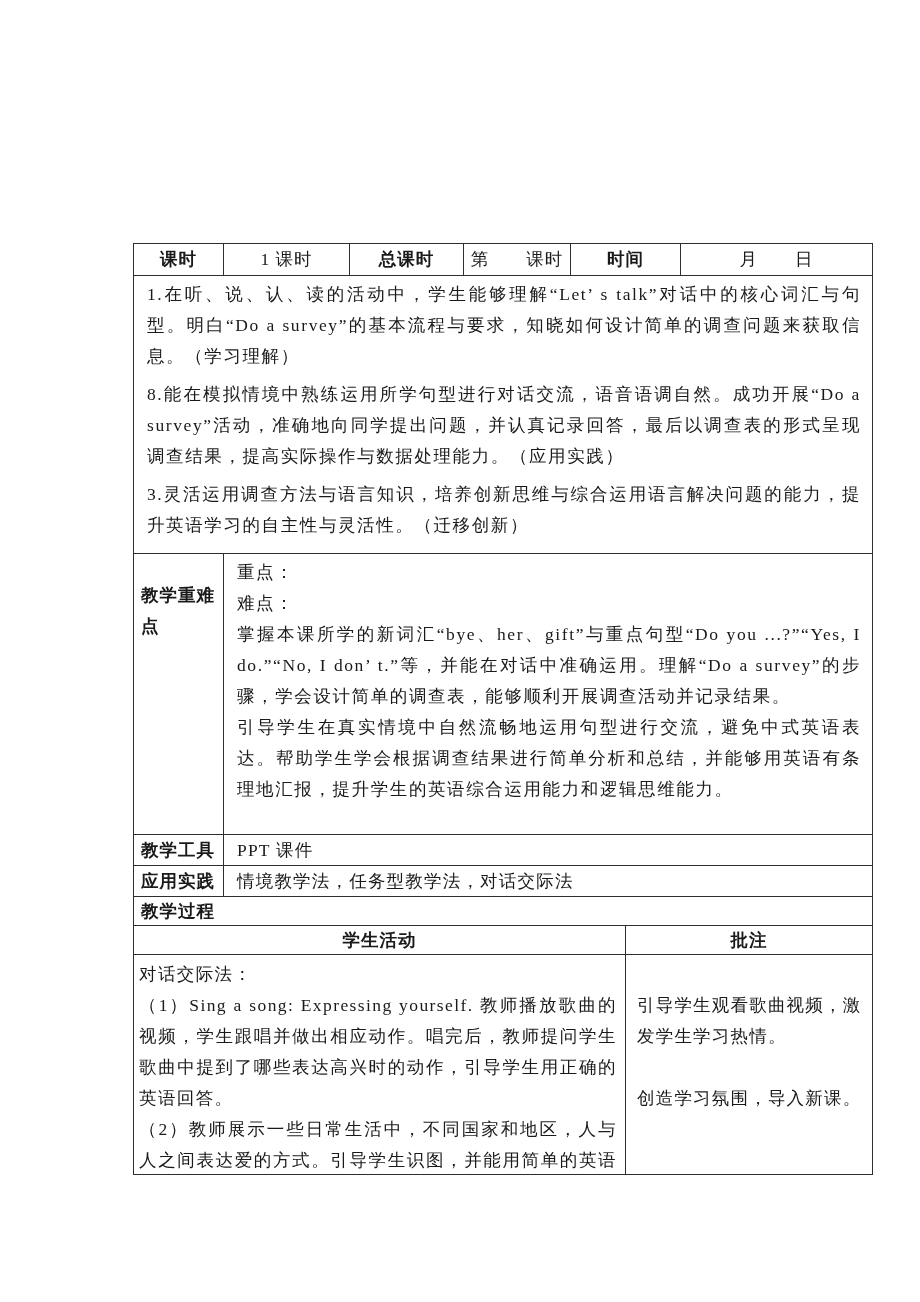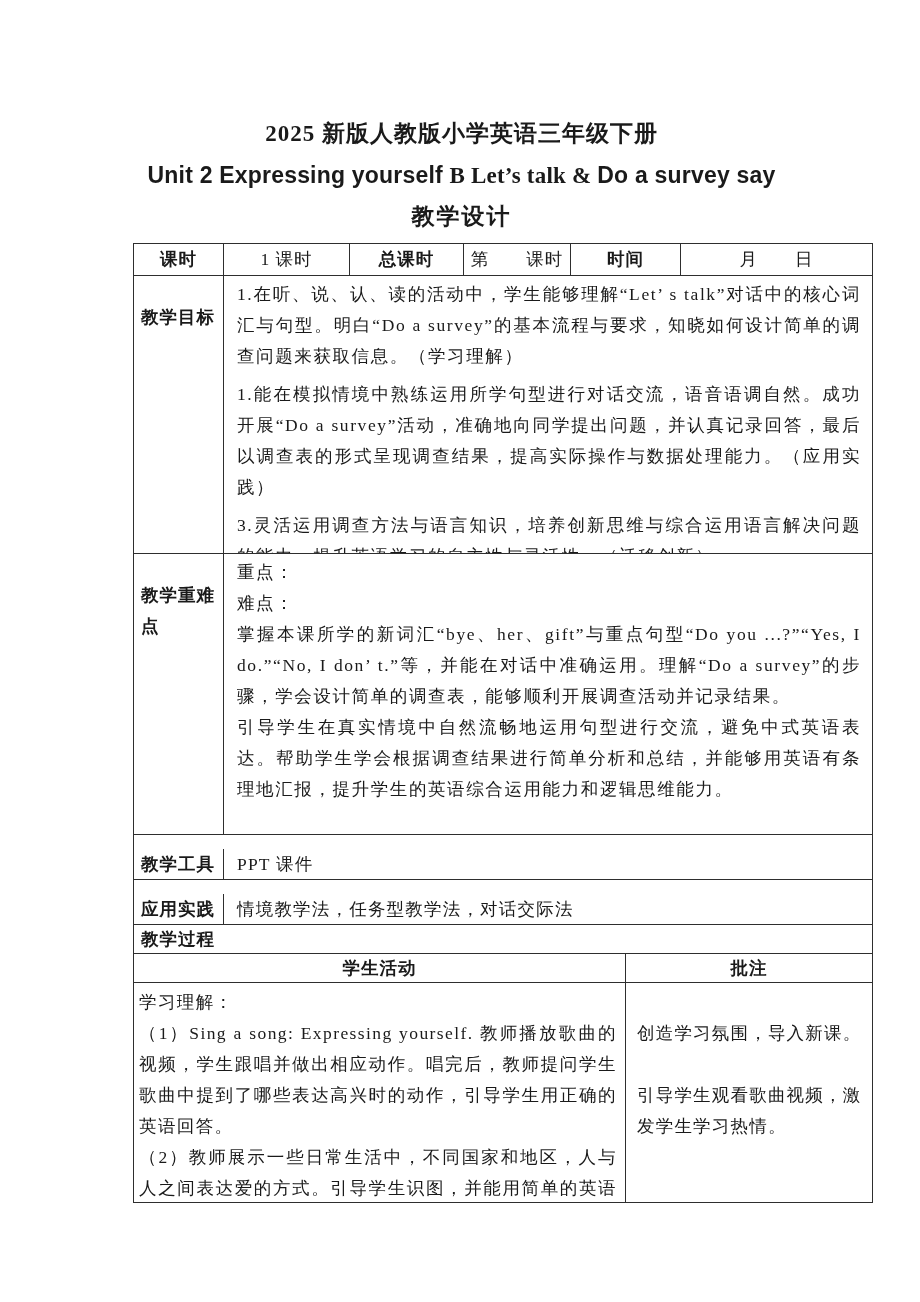--- a/index.html
+++ b/index.html
@@ -48,21 +48,21 @@
   .r-obj{height:278px;}
   .r-kp{height:281px;}
   .lblcol{flex:0 0 90px;font-weight:bold;letter-spacing:1px;}
   .big-lbl{padding:26px 4px 0 7px;}
   .valcol{flex:1 1 auto;padding:3px 11px 0 13px;text-align:justify;letter-spacing:1.6px;}
   .valcol p{margin:0;}
   .obj-body p{margin:0 0 7px 0;}
   .kp-body p{margin:0;}
 
   
-  .r-sm{height:31px;margin-top:14px;}
+  .r-sm{height:31px;}
   .sm-lbl{display:flex;align-items:center;padding-left:7px;}
   .sm-val{flex:1 1 auto;display:flex;align-items:center;padding-left:13px;letter-spacing:1.2px;}
 
   .r-proc{height:29px;align-items:center;}
   .proc-lbl{flex:1 1 auto;display:flex;align-items:center;padding-left:7px;font-weight:bold;letter-spacing:1px;}
 
   
   .r-acthead{height:29px;}
   .act-l{flex:0 0 492px;display:flex;align-items:center;justify-content:center;font-weight:bold;letter-spacing:1px;}
   .act-r{flex:1 1 auto;display:flex;align-items:center;justify-content:center;font-weight:bold;letter-spacing:1px;}
@@ -74,42 +74,36 @@
   .act-body-r{flex:1 1 auto;padding:4px 8px 0 11px;letter-spacing:1.2px;}
   .act-body-r p{margin:0;}
   .act-body-r p:nth-child(1){margin-top:31px;}
   .act-body-r p:nth-child(2){margin-top:31px;}
 </style>
 </head>
 <body>
 
 <div class="page">
 
-  <div class="titles">
-    <div class="t1">2025 新版人教版小学英语三年级下册</div>
-    <div class="t2"><span class="sans">Unit 2 Expressing yourself </span><span>B Let’s talk &amp; </span><span class="sans">Do a survey say</span></div>
-    <div class="t3">教学设计</div>
-  </div>
 
   <div class="sheet">
 
     <div class="row r-info">
       <div class="cell w1 bold">课时</div>
       <div class="cell w2">1 课时</div>
       <div class="cell w3 bold">总课时</div>
       <div class="cell w4">第　　课时</div>
       <div class="cell w5 bold">时间</div>
       <div class="cell w6">月　　日</div>
     </div>
 
     <div class="row r-obj">
-      <div class="cell lblcol big-lbl">教学目标</div>
       <div class="cell valcol obj-body">
           <p>1.在听、说、认、读的活动中，学生能够理解“Let’ s talk”对话中的核心词汇与句型。明白“Do a survey”的基本流程与要求，知晓如何设计简单的调查问题来获取信息。（学习理解）</p>
-          <p>1.能在模拟情境中熟练运用所学句型进行对话交流，语音语调自然。成功开展“Do a survey”活动，准确地向同学提出问题，并认真记录回答，最后以调查表的形式呈现调查结果，提高实际操作与数据处理能力。（应用实践）</p>
+          <p>8.能在模拟情境中熟练运用所学句型进行对话交流，语音语调自然。成功开展“Do a survey”活动，准确地向同学提出问题，并认真记录回答，最后以调查表的形式呈现调查结果，提高实际操作与数据处理能力。（应用实践）</p>
           <p>3.灵活运用调查方法与语言知识，培养创新思维与综合运用语言解决问题的能力，提升英语学习的自主性与灵活性。（迁移创新）</p>
         </div>
     </div>
 
     <div class="row r-kp">
       <div class="cell lblcol big-lbl">教学重难点</div>
       <div class="cell valcol kp-body">
           <p>重点：</p>
           <p>难点：</p>
           <p>掌握本课所学的新词汇“bye、her、gift”与重点句型“Do you ...?”“Yes, I do.”“No, I don’ t.”等，并能在对话中准确运用。理解“Do a survey”的步骤，学会设计简单的调查表，能够顺利开展调查活动并记录结果。</p>
@@ -131,24 +125,24 @@
       <div class="cell proc-lbl">教学过程</div>
     </div>
 
     <div class="row r-acthead">
       <div class="cell act-l">学生活动</div>
       <div class="cell act-r">批注</div>
     </div>
 
     <div class="row r-actbody">
       <div class="cell act-body-l">
-          <p>学习理解：</p>
+          <p>对话交际法：</p>
           <p>（1）Sing a song: Expressing yourself.  教师播放歌曲的视频，学生跟唱并做出相应动作。唱完后，教师提问学生歌曲中提到了哪些表达高兴时的动作，引导学生用正确的英语回答。</p>
           <p>（2）教师展示一些日常生活中，不同国家和地区，人与人之间表达爱的方式。引导学生识图，并能用简单的英语表达</p>
         </div>
       <div class="cell act-body-r">
+          <p>引导学生观看歌曲视频，激发学生学习热情。</p>
           <p>创造学习氛围，导入新课。</p>
-          <p>引导学生观看歌曲视频，激发学生学习热情。</p>
         </div>
     </div>
 
   </div>
 </div>
 
 </body></html>

